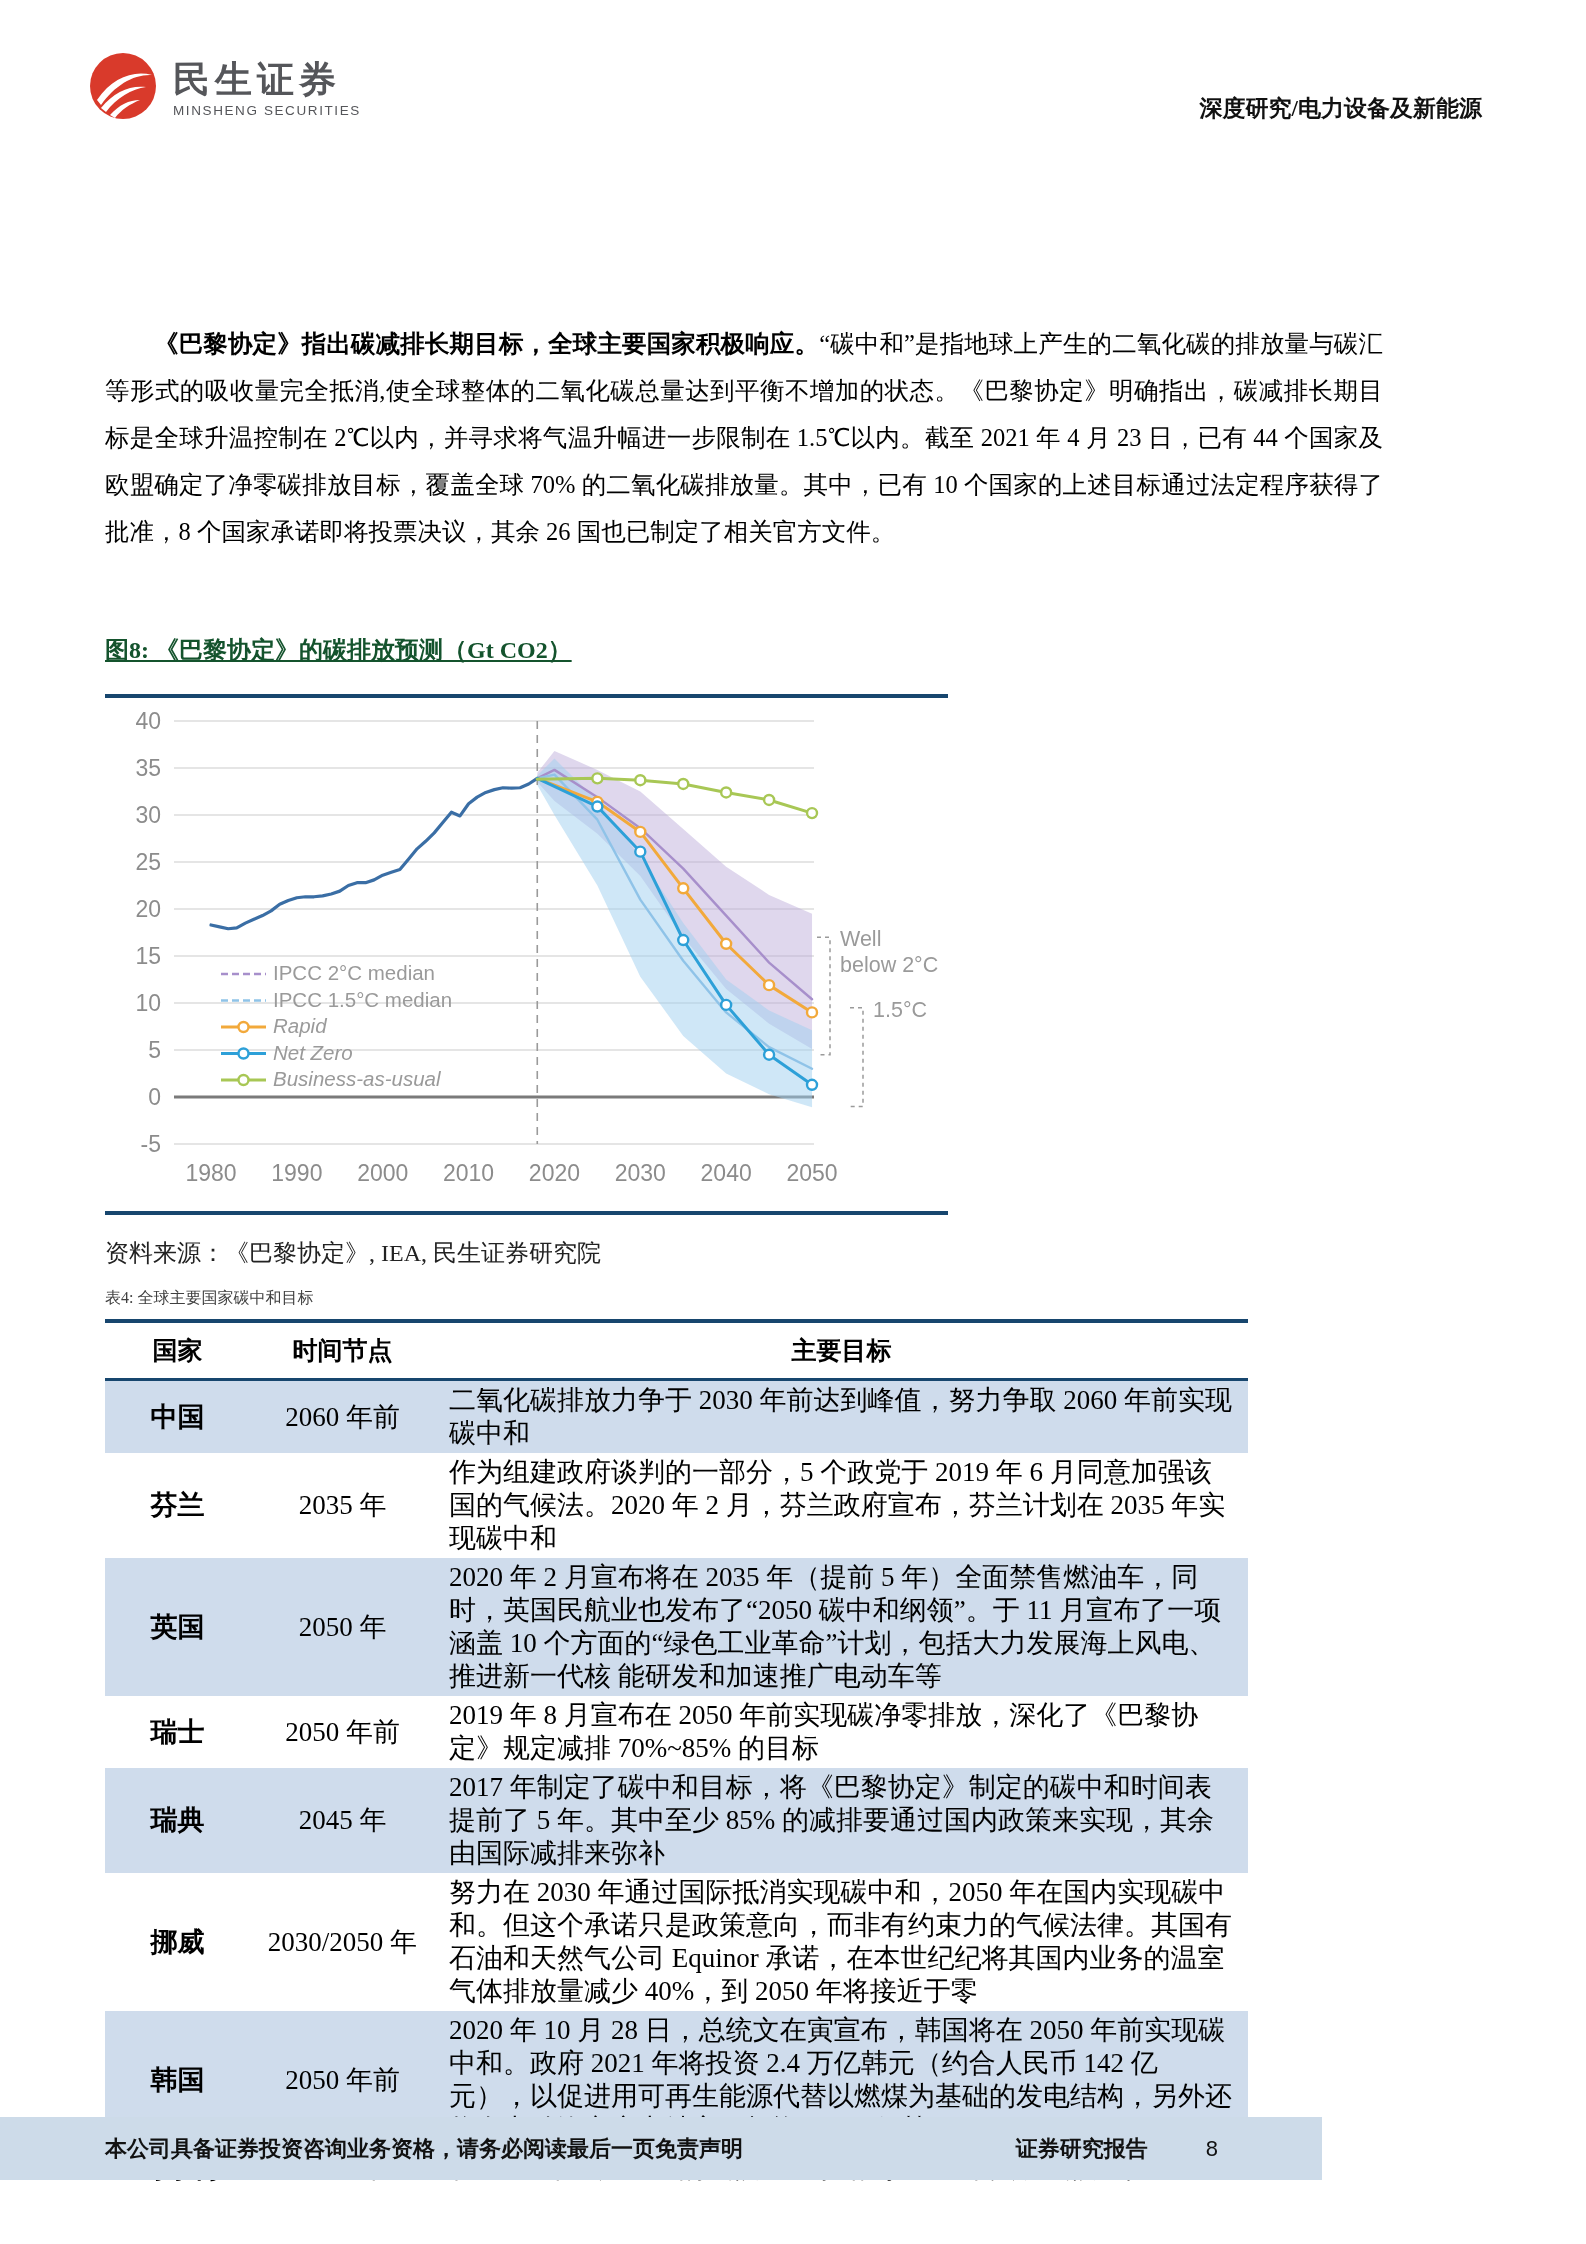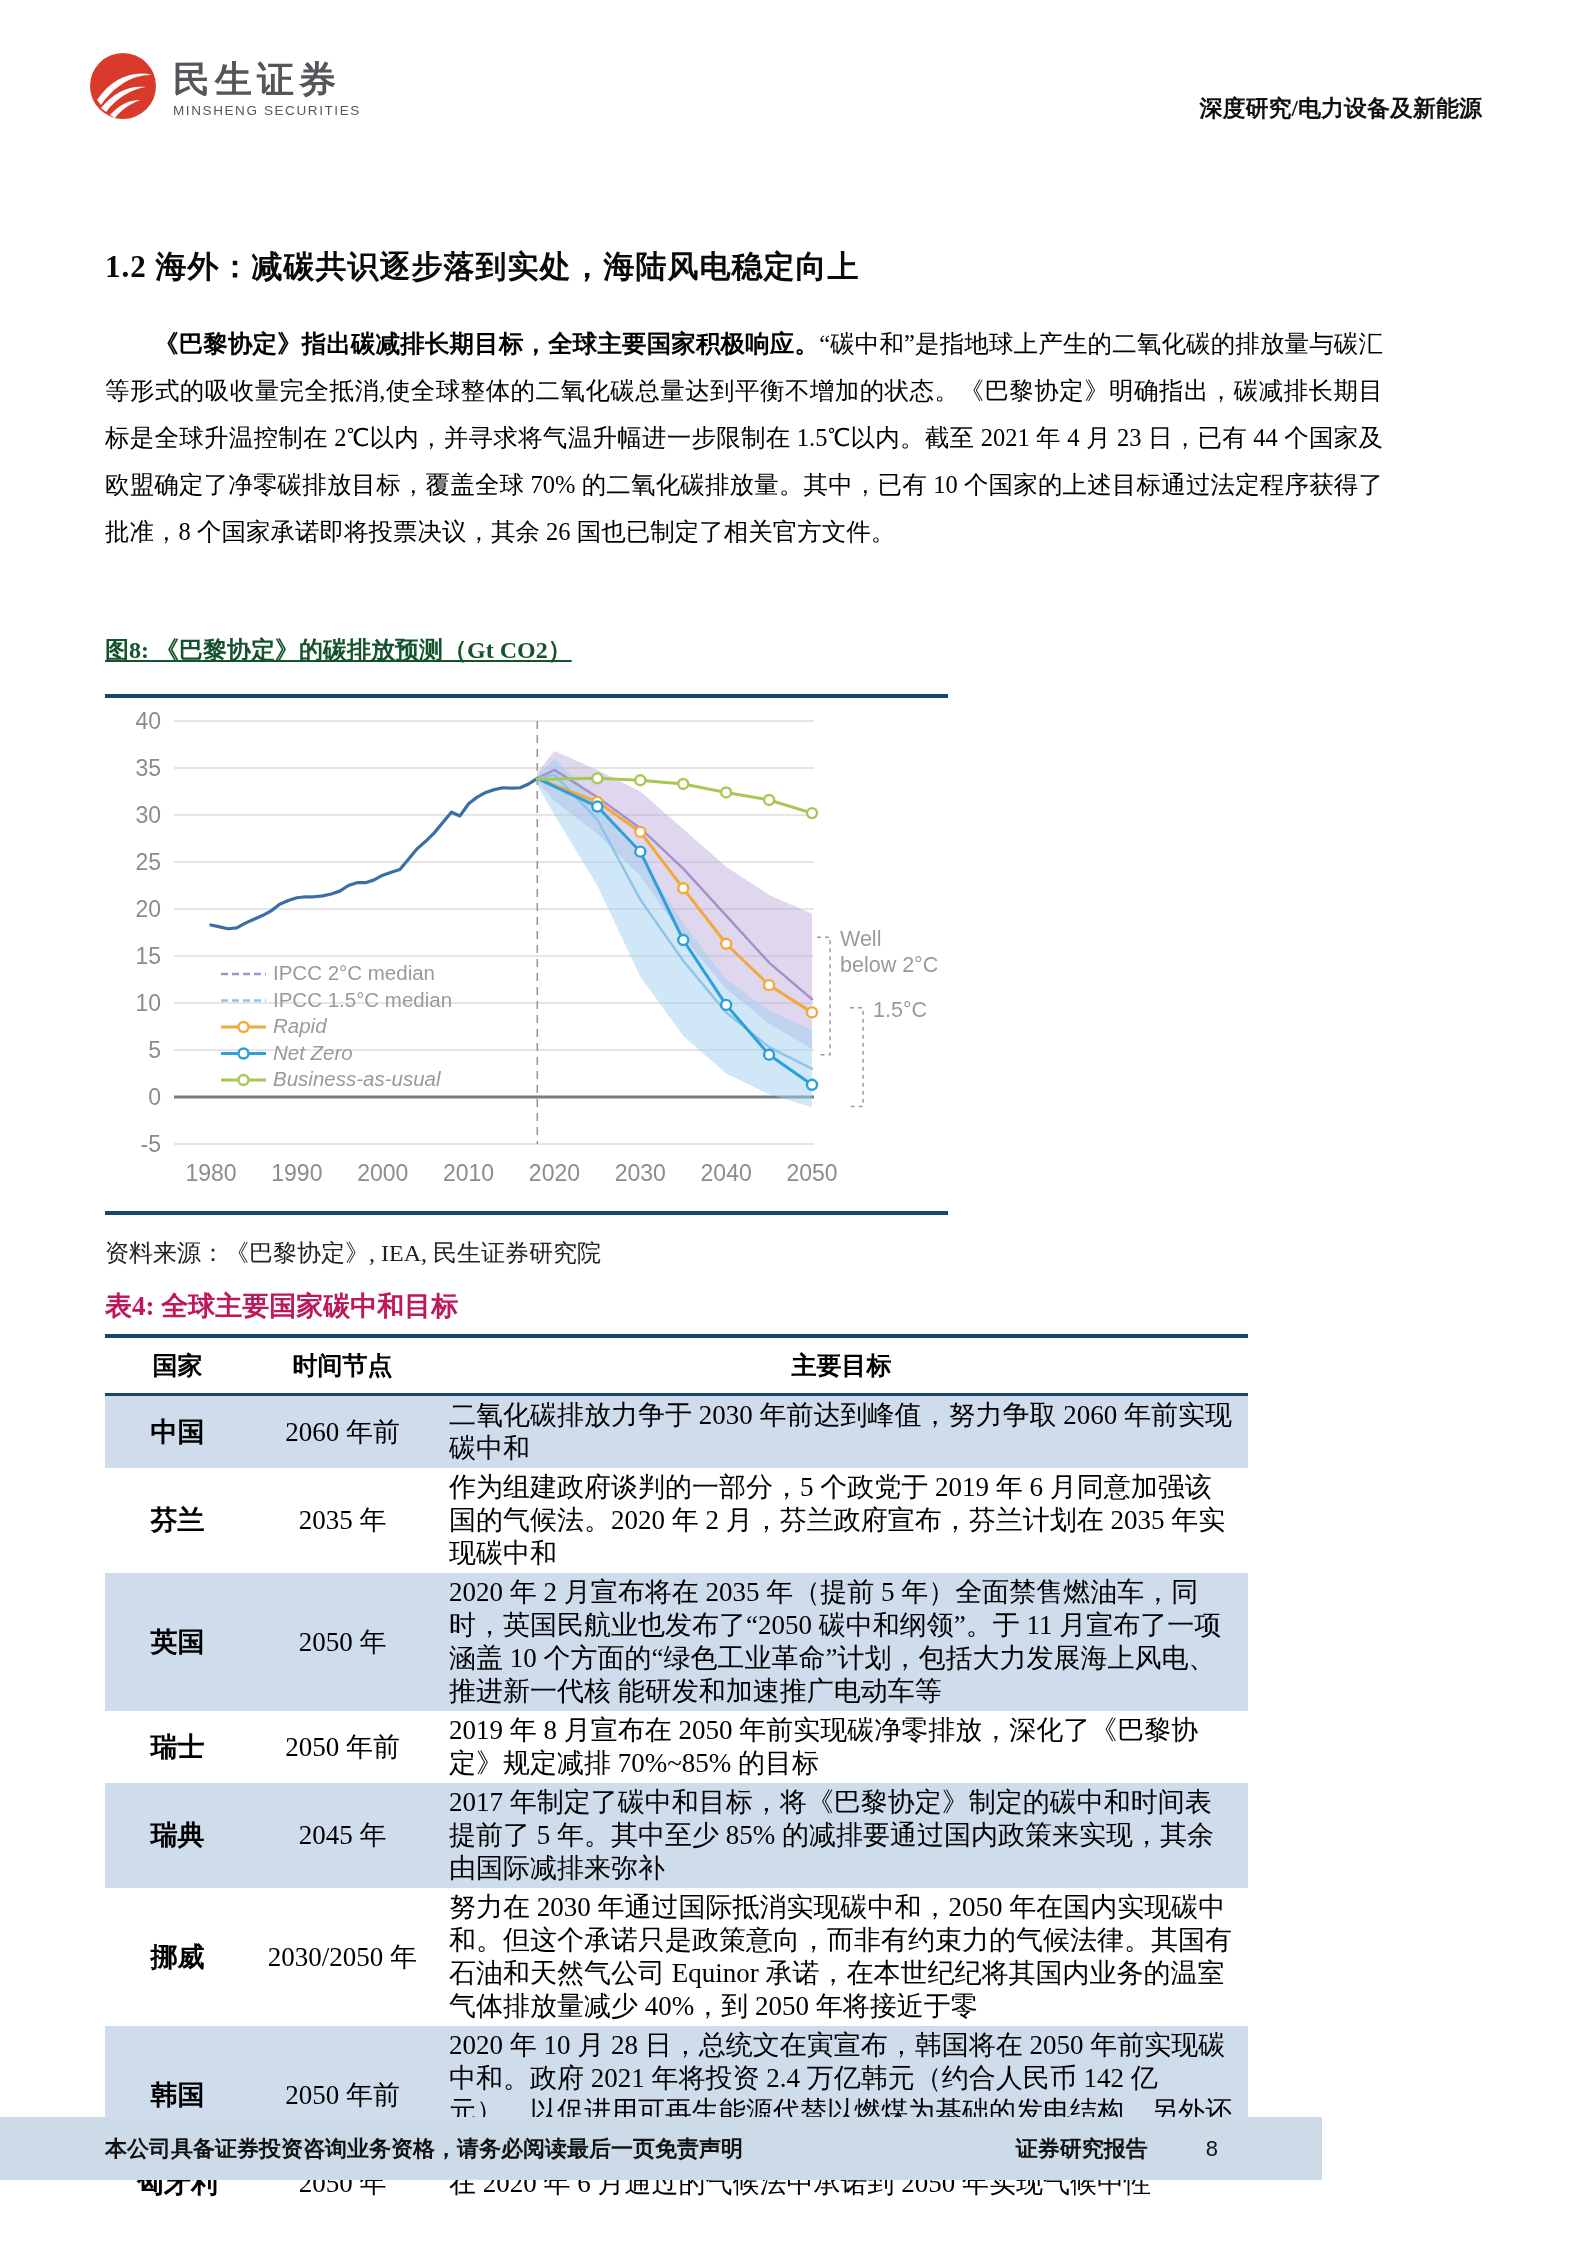--- a/index.html
+++ b/index.html
@@ -23,21 +23,21 @@
 
   
   .figure-block { position:absolute; left:105px; top:634px; width:843px; }
   .fig-title { font-size:24px; font-weight:bold; color:#14532d; margin-bottom:28px;text-decoration:underline; }
   .rule { height:4px; background:#17466e; }
   .fig-source { font-size:24px; color:#222; margin-top:22px; }
   .chart-wrap { margin:4px 0 0 0; }
 
   
   .table-block { position:absolute; left:105px; top:1288px; width:1143px; }
-  .tbl-title { font-size:27px; font-weight:bold; color:#be185d; margin-bottom:10px; }
+  .tbl-title { font-size:16px; font-weight:normal; color:#404040; margin-bottom:10px; }
   table.targets { width:100%; border-collapse:collapse; border-top:4px solid #17466e; }
   table.targets thead th { font-size:25px; font-weight:bold; padding:11px 0; border-bottom:3px solid #17466e; }
   table.targets td { font-size:27px; line-height:33px; padding:3px 0; vertical-align:middle; }
   table.targets tr.shade { background:#cfdcec; }
   .c-country { width:145px; text-align:center; font-weight:bold; }
   .c-time { width:185px; text-align:center; }
   .c-target { text-align:left; padding:3px 14px !important; }
   th.c-country, th.c-time, th.c-target { font-weight:bold; padding:11px 0 !important; }
 
   
@@ -65,21 +65,20 @@
         </svg>
       </span>
       <span class="brand-text">
         <div class="cn">民生证券</div>
         <div class="en">MINSHENG SECURITIES</div>
       </span>
     </div>
     <div class="doc-type">深度研究/电力设备及新能源</div>
   </div>
 
-  <div class="sec-heading">1.2 海外：减碳共识逐步落到实处，海陆风电稳定向上</div>
 
   <div class="para"><span class="lead">《巴黎协定》指出碳减排长期目标，全球主要国家积极响应。</span><span>“碳中和”是指地球上产生的二氧化碳的排放量与碳汇等形式的吸收量完全抵消,使全球整体的二氧化碳总量达到平衡不增加的状态。《巴黎协定》明确指出，碳减排长期目标是全球升温控制在 2℃以内，并寻求将气温升幅进一步限制在 1.5℃以内。截至 2021 年 4 月 23 日，已有 44 个国家及欧盟确定了净零碳排放目标，覆盖全球 70% 的二氧化碳排放量。其中，已有 10 个国家的上述目标通过法定程序获得了批准，8 个国家承诺即将投票决议，其余 26 国也已制定了相关官方文件。</span></div>
 
   <div class="figure-block">
     <div class="fig-title">图8: 《巴黎协定》的碳排放预测（Gt CO2）</div>
     <div class="rule"></div>
     <div class="chart-wrap">
       <svg id="chart" width="843" height="505" viewBox="0 0 843 505">
           <line x1="69" x2="709" y1="442" y2="442" stroke="#dcdcdc" stroke-width="1.3"></line>
           <text x="56" y="450" text-anchor="end" fill="#8c8c8c" font-size="23">-5</text>

